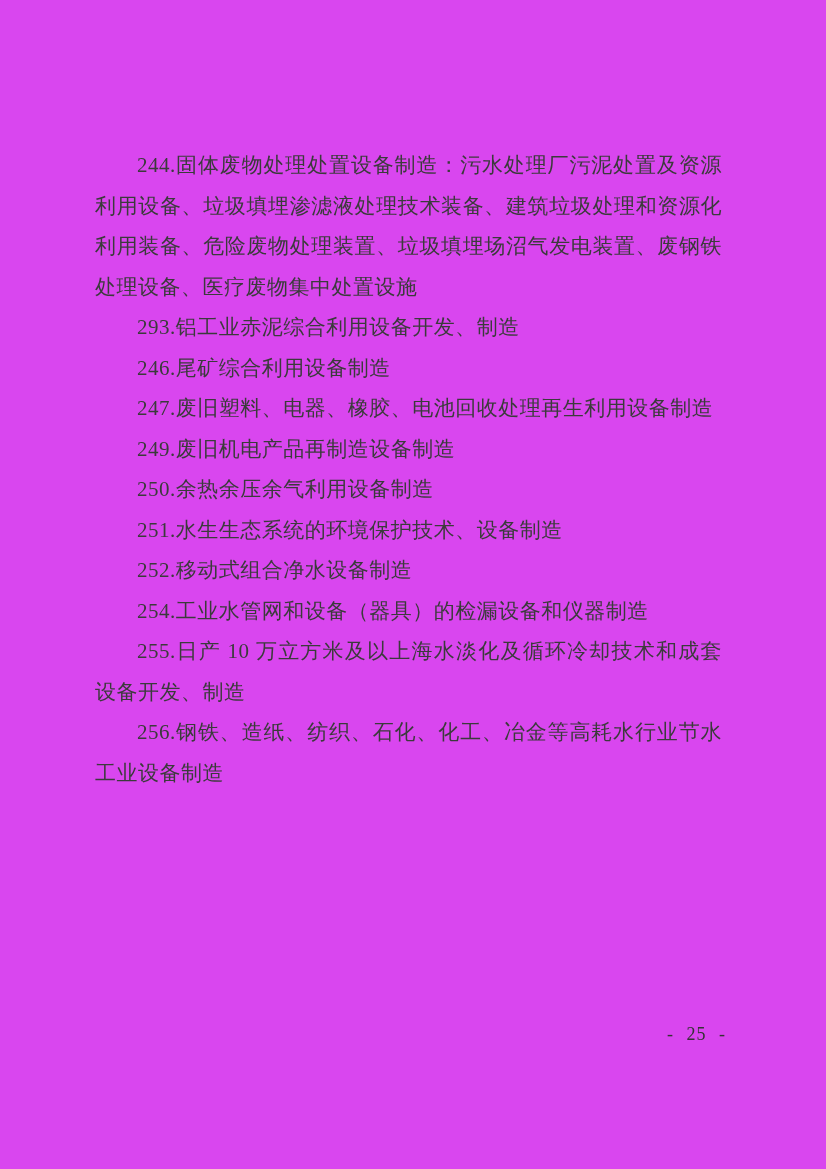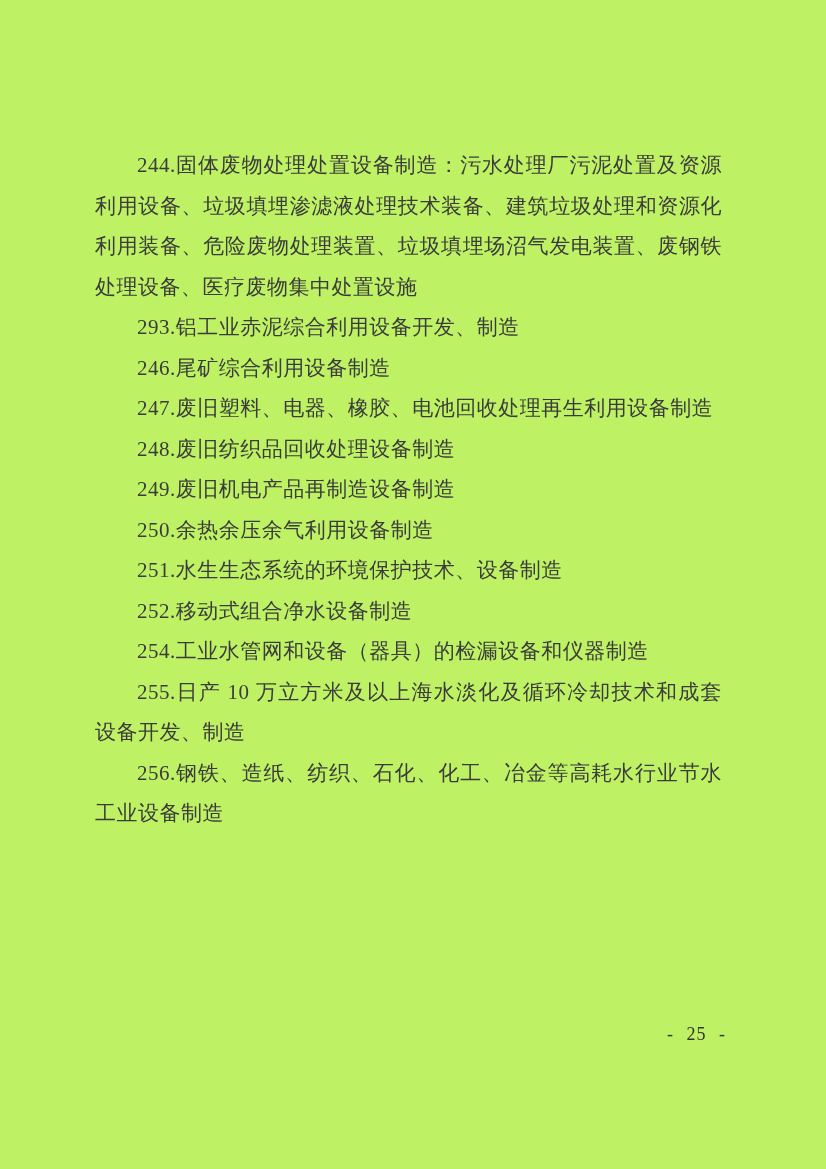--- a/index.html
+++ b/index.html
@@ -13,21 +13,21 @@
     position: relative;
     overflow: hidden;
     font-family: "Liberation Serif", "DejaVu Serif", serif;
   }
   .page {
     position: absolute;
     left: 0;
     top: 0;
     width: 826px;
     height: 1169px;
-    background: #bef264;
+    background: #d946ef;
   }
   .content {
     position: absolute;
     left: 95px;
     top: 145px;
     width: 627px;
   }
   .content p.item {
     margin: 0;
     padding: 0;
@@ -54,21 +54,20 @@
 </style>
 </head>
 <body>
 
 <div class="page">
   <main class="content">
     <p class="item">244.固体废物处理处置设备制造：污水处理厂污泥处置及资源利用设备、垃圾填埋渗滤液处理技术装备、建筑垃圾处理和资源化利用装备、危险废物处理装置、垃圾填埋场沼气发电装置、废钢铁处理设备、医疗废物集中处置设施</p>
     <p class="item">293.铝工业赤泥综合利用设备开发、制造</p>
     <p class="item">246.尾矿综合利用设备制造</p>
     <p class="item">247.废旧塑料、电器、橡胶、电池回收处理再生利用设备制造</p>
-    <p class="item">248.废旧纺织品回收处理设备制造</p>
     <p class="item">249.废旧机电产品再制造设备制造</p>
     <p class="item">250.余热余压余气利用设备制造</p>
     <p class="item">251.水生生态系统的环境保护技术、设备制造</p>
     <p class="item">252.移动式组合净水设备制造</p>
     <p class="item">254.工业水管网和设备（器具）的检漏设备和仪器制造</p>
     <p class="item">255.日产 10 万立方米及以上海水淡化及循环冷却技术和成套设备开发、制造</p>
     <p class="item">256.钢铁、造纸、纺织、石化、化工、冶金等高耗水行业节水工业设备制造</p>
   </main>
   <div class="footer">- 25 -</div>
 </div>

